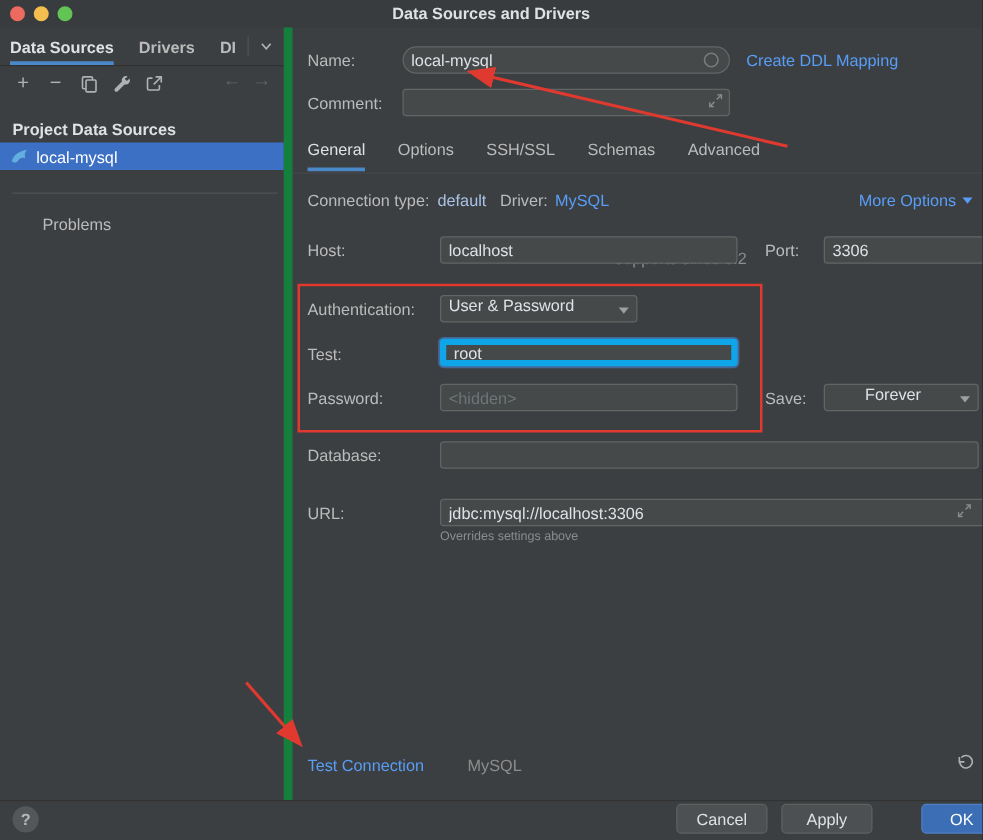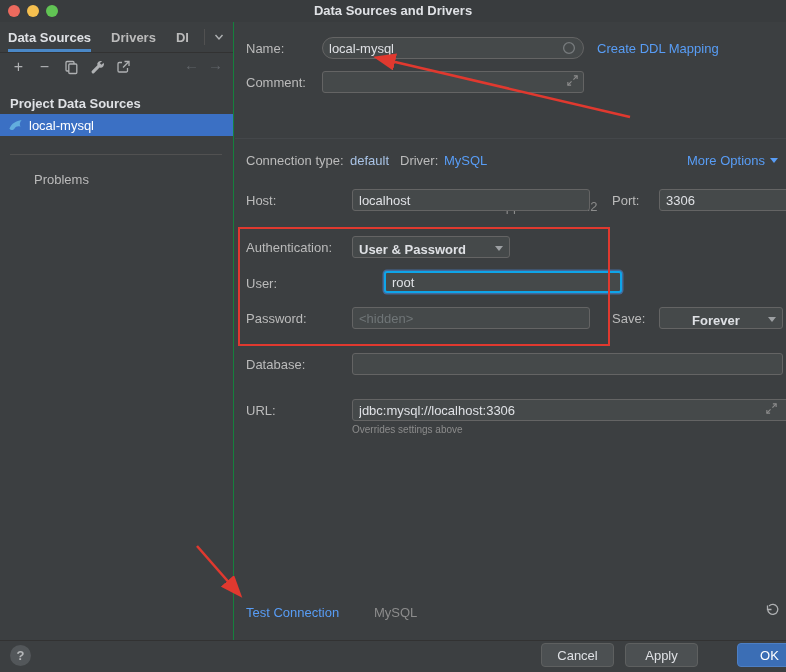--- a/index.html
+++ b/index.html
@@ -10,21 +10,21 @@
   }
   .abs{position:absolute;}
   
   .titlebar{position:absolute;left:0;top:0;right:0;height:22px;background:#393c3e;}
   .dot{position:absolute;top:5px;width:12px;height:12px;border-radius:50%;}
   .dot.close{left:8px;background:#ec6a5e;}
   .dot.min{left:27px;background:#f5bf4f;}
   .dot.zoom{left:46px;background:#61c454;}
   .win-title{position:absolute;left:0;right:0;top:3px;text-align:center;color:#dfe1e5;font-weight:bold;}
   
-  .sidebar{position:absolute;left:0;top:22px;width:234px;height:618px;background:#3c3f41;border-right:1px solid #15803d;box-sizing:border-box;}
+  .sidebar{position:absolute;left:0;top:22px;width:234px;height:618px;background:#3c3f41;border-right:7px solid #15803d;box-sizing:border-box;}
   .side-tabs{position:absolute;left:0;top:0;right:0;height:30px;border-bottom:1px solid #323232;display:flex;align-items:center;gap:20px;padding-left:8px;}
   .side-tab{font-weight:bold;color:#bbbbbb;height:29px;line-height:29px;white-space:nowrap;cursor:pointer;position:relative;}
   .side-tab.active{color:#dfe1e5;}
   .side-tab.active::after{content:"";position:absolute;left:0;right:0;bottom:0;height:3px;background:#4a88c7;}
   .side-tab-sep{position:absolute;right:28px;top:7px;width:1px;height:16px;background:#515151;}
   .side-tab-chevron{position:absolute;right:7px;top:8px;cursor:pointer;}
   .side-toolbar{position:absolute;left:0;top:31px;right:0;height:28px;display:flex;align-items:center;gap:9px;padding-left:10px;}
   .tool-ic{width:17px;height:17px;display:inline-flex;align-items:center;justify-content:center;color:#afb1b3;font-size:16px;cursor:pointer;}
   .nav-ic{position:absolute;top:34px;color:#606468;font-size:15px;cursor:default;}
   .nav-back{right:34px;}
@@ -32,22 +32,22 @@
   .side-section{position:absolute;left:10px;top:74px;font-weight:bold;color:#dfe1e5;}
   .side-sel{position:absolute;left:0;top:92px;right:0;height:22px;background:#3b70c4;display:flex;align-items:center;gap:6px;padding-left:8px;cursor:pointer;}
   .side-sel span{color:#ffffff;}
   .side-divider{position:absolute;left:10px;top:132px;width:212px;height:1px;background:#515151;}
   .side-problems{position:absolute;left:34px;top:150px;color:#bbbbbb;cursor:pointer;}
   
   .label{position:absolute;color:#bbbbbb;line-height:16px;white-space:nowrap;}
   .value-note{color:#8c8c8c;}
   .field{position:absolute;background:#45494a;border:1px solid #646464;border-radius:3px;height:22px;box-sizing:border-box;color:#dfe1e5;font-family:"Liberation Sans","DejaVu Sans",sans-serif;font-size:13px;padding:0 6px;outline:none;}
   .field::placeholder{color:#6f7577;}
-  .field.focused{border:2px solid #0ea5e9;box-shadow:0 0 0 1.5px rgba(75,138,224,0.55);margin-left:32px;}
-  .combo{display:flex;align-items:flex-end;cursor:pointer;padding-right:18px;font-weight:bold;}
+  .field.focused{border:5px solid #0ea5e9;box-shadow:0 0 0 1.5px rgba(75,138,224,0.55);}
+  .combo{display:flex;align-items:flex-start;cursor:pointer;padding-right:18px;}
   .combo .caret{position:absolute;right:6px;top:9px;width:0;height:0;border-left:4px solid transparent;border-right:4px solid transparent;border-top:5px solid #9da0a3;}
   .link{position:absolute;color:#589df6;cursor:pointer;white-space:nowrap;}
   .main-tabs{position:absolute;left:246px;top:112px;display:flex;gap:26px;}
   .main-tab{padding-bottom:7px;color:#bbbbbb;cursor:pointer;border-bottom:3px solid transparent;}
   .main-tab.active{color:#dfe1e5;border-bottom-color:#4a88c7;}
   .main-tab-rule{position:absolute;left:235px;right:0;top:138px;height:1px;background:#44474a;}
   .field-icon{position:absolute;pointer-events:none;}
   .more-opts{position:absolute;right:8px;top:153px;display:flex;align-items:center;gap:5px;color:#589df6;cursor:pointer;}
   .more-opts .caret{width:0;height:0;border-left:4px solid transparent;border-right:4px solid transparent;border-top:5px solid #589df6;}
   .small-note{position:absolute;font-size:10px;color:#8c8c8c;}
@@ -139,20 +139,27 @@
   <input class="field" style="left: 322px; top: 71px; width: 262px;" value="">
   <span class="field-icon" style="left:566px;top:74px;">
     <svg class="ic" width="13" height="13" viewBox="0 0 14 14" fill="none" stroke="#8c8c8c" stroke-width="1.2">
       <path d="M8.5 2h3.5v3.5"></path>
         <path d="M12 2 8 6"></path>
         <path d="M5.5 12H2V8.5"></path>
         <path d="M2 12l4-4"></path>
     </svg>
   </span>
 
+  <div class="main-tabs">
+    <span class="main-tab active">General</span>
+    <span class="main-tab">Options</span>
+    <span class="main-tab">SSH/SSL</span>
+    <span class="main-tab">Schemas</span>
+    <span class="main-tab">Advanced</span>
+  </div>
   <div class="main-tab-rule"></div>
 
   <div class="label" style="left:246px;top:153px;">Connection type:</div>
   <span class="link" style="left:350px;top:153px;color:#a9c3e6;">default</span>
   <div class="label" style="left:400px;top:153px;">Driver:</div>
   <span class="link" style="left:444px;top:153px;">MySQL</span>
   <div class="label value-note" style="left:492px;top:153px;margin-top:46px;">supports since 5.2</div>
   <div class="more-opts">
     <span>More Options</span>
     <span class="caret"></span>
@@ -162,21 +169,21 @@
   <input class="field" style="left: 352px; top: 189px; width: 238px;" value="localhost">
   <div class="label" style="left:612px;top:193px;">Port:</div>
   <input class="field" style="left: 659px; top: 189px; width: 148px;" value="3306">
 
   <div class="label" style="left:246px;top:240px;">Authentication:</div>
   <div class="field combo" style="left:352px;top:236px;width:158px;">
     <span>User &amp; Password</span>
     <span class="caret"></span>
   </div>
 
-  <div class="label" style="left:246px;top:276px;">User:</div>
+  <div class="label" style="left:246px;top:276px;">Test:</div>
   <input class="field focused" style="left: 352px; top: 271px; width: 238px;" value="root">
 
   <div class="label" style="left:246px;top:311px;">Password:</div>
   <input class="field" type="text" style="left: 352px; top: 307px; width: 238px;" placeholder="&lt;hidden&gt;">
   <div class="label" style="left:612px;top:311px;">Save:</div>
   <div class="field combo" style="left:659px;top:307px;width:124px;padding-left:32px;">
     <span>Forever</span>
     <span class="caret"></span>
   </div>
 

